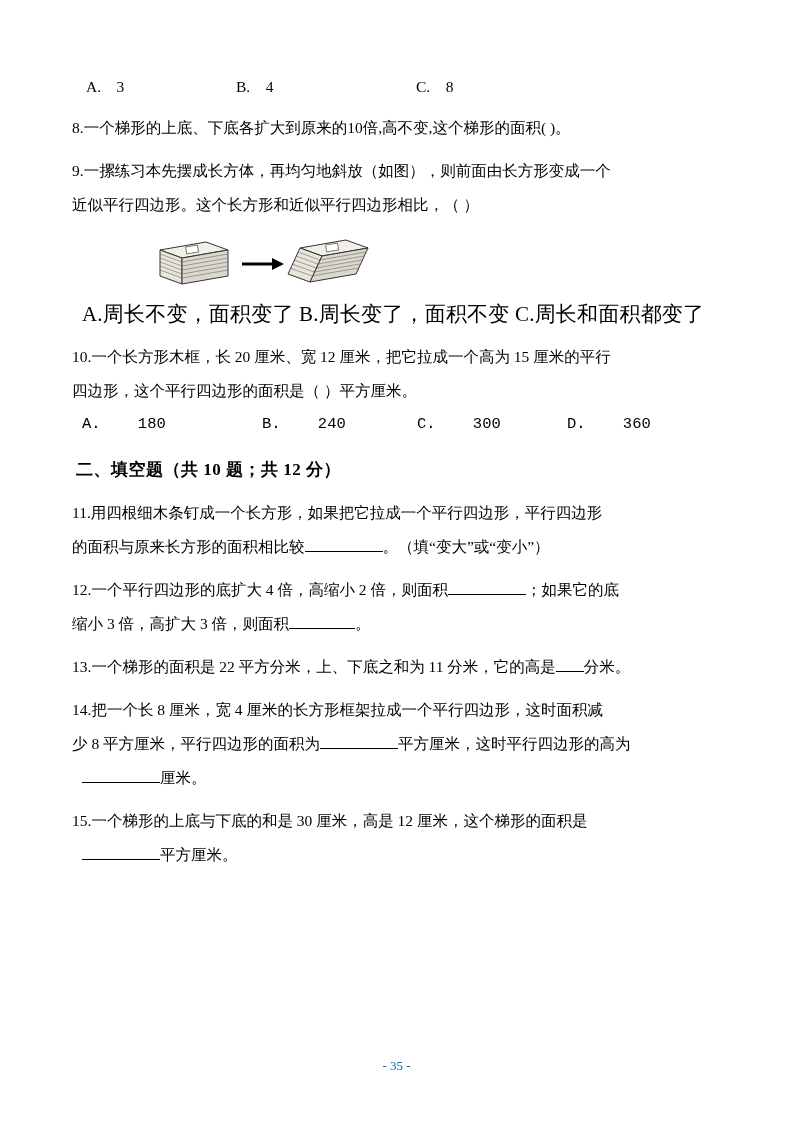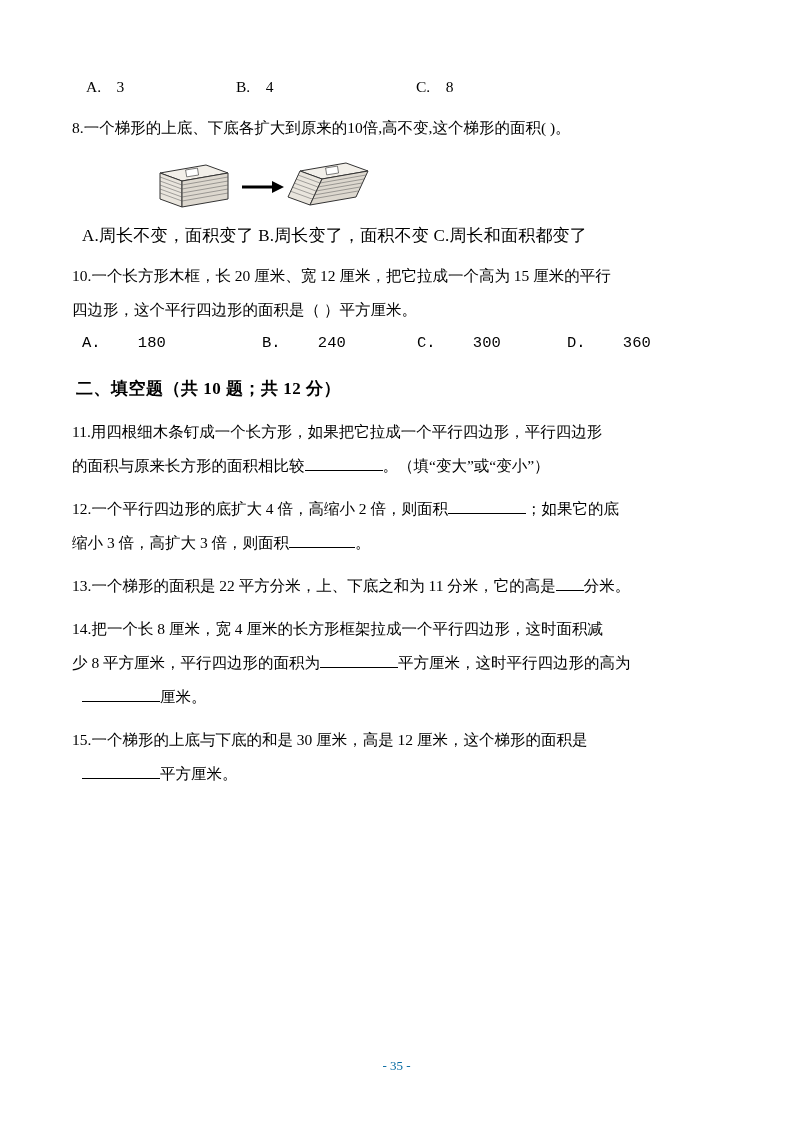--- a/index.html
+++ b/index.html
@@ -17,21 +17,21 @@
   }
   .page {
     position: absolute;
     left: 0; top: 0;
     width: 793px;
     height: 1122px;
     box-sizing: border-box;
     padding: 78px 72px 40px 72px;
   }
   .line {
-    font-size: 17px;
+    font-size: 21px;
     line-height: 1.0;
     margin: 0;
     letter-spacing: 0.2px;
   }
   
   .opt-row {
     display: flex;
     font-size: 15.5px;
     margin: 0;
     font-family: Liberation Mono, monospace;
@@ -98,20 +98,24 @@
   <div class="top-row">
     <span style="width:150px"><span>A.</span>&nbsp;&nbsp;&nbsp;&nbsp;<span>3</span></span>
     <span style="width:180px"><span>B.</span>&nbsp;&nbsp;&nbsp;&nbsp;<span>4</span></span>
     <span style="width:150px"><span>C.</span>&nbsp;&nbsp;&nbsp;&nbsp;<span>8</span></span>
   </div>
 
   <div class="q">
     <p>8.一个梯形的上底、下底各扩大到原来的10倍,高不变,这个梯形的面积(          )。</p>
   </div>
 
+  <div class="q">
+    <p>9.一摞练习本先摆成长方体，再均匀地斜放（如图），则前面由长方形变成一个</p>
+    <p>近似平行四边形。这个长方形和近似平行四边形相比，（            ）</p>
+  </div>
 
   <div class="figure">
     <svg width="260" height="62" viewBox="0 0 260 62">
 
       <g stroke="#333" fill="none" stroke-width="1">
         <polygon points="10,20 56,12 78,20 32,28" fill="#f2efe9" stroke="#333"></polygon>
         <polygon points="10,20 32,28 32,54 10,46" fill="#e9e5dd" stroke="#333"></polygon>
         <polygon points="32,28 78,20 78,46 32,54" fill="#ddd8cf" stroke="#333"></polygon>
         <g stroke="#555" stroke-width="0.5">
           <line x1="10" y1="24" x2="32" y2="32"></line>

